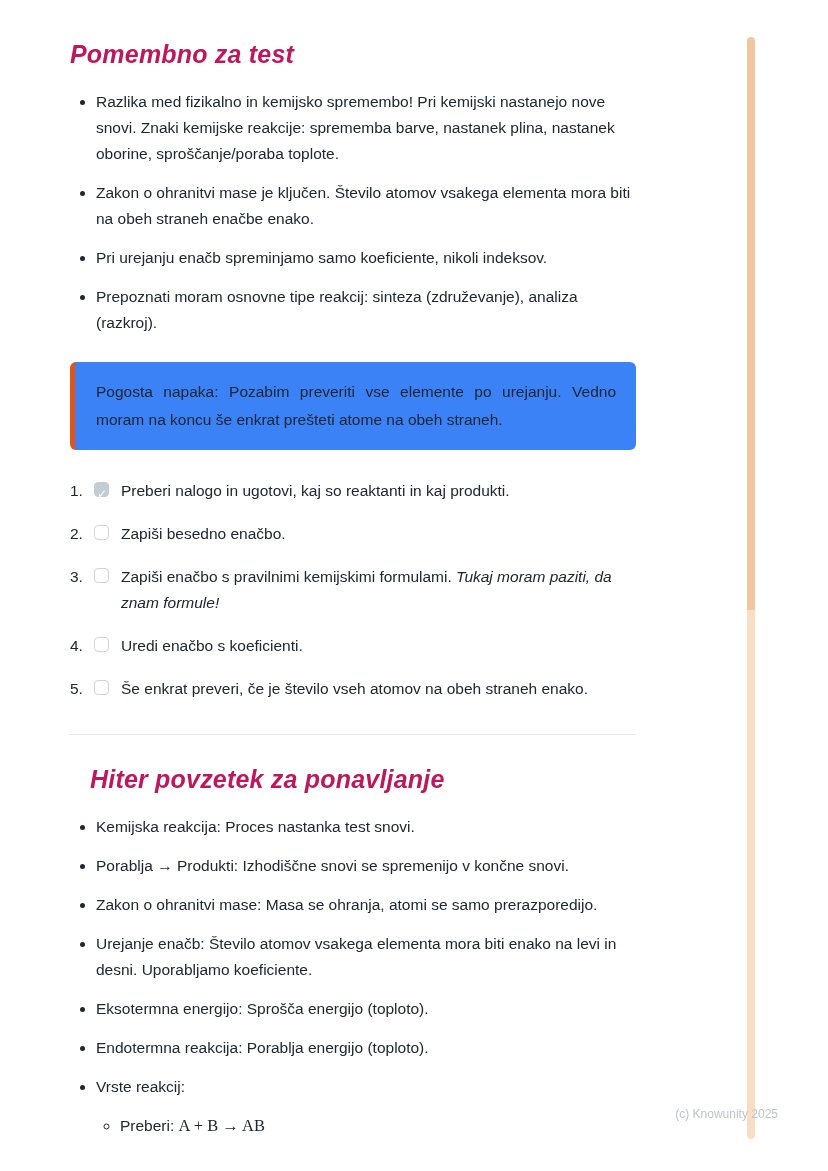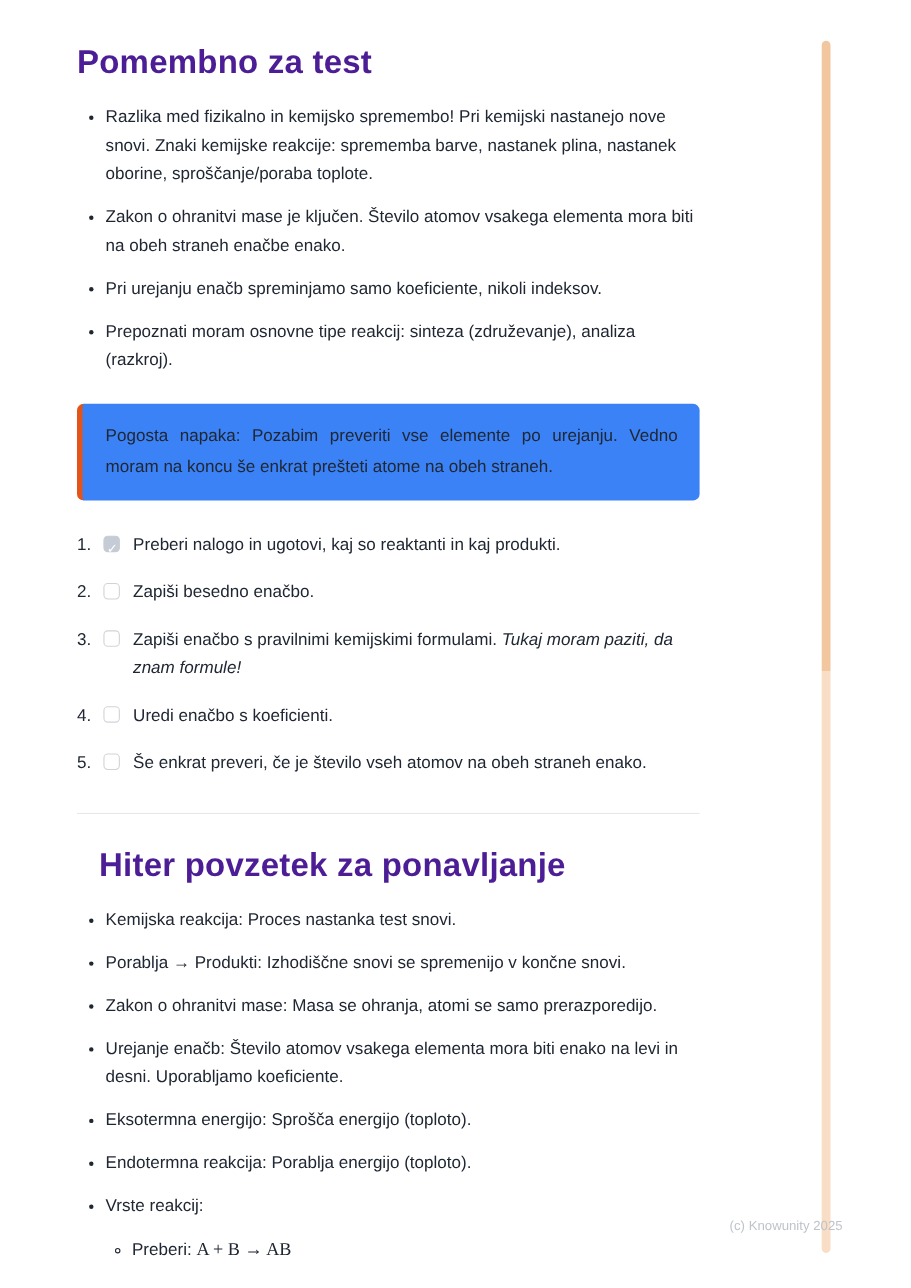--- a/index.html
+++ b/index.html
@@ -8,25 +8,26 @@
     width:828px; height:1171px;
     background:#ffffff;
     font-family:"Liberation Sans","DejaVu Sans",sans-serif;
     color:#202733;
     position:relative;
     overflow:hidden;
   }
   .content { position:absolute; left:70px; top:28px; width:566px; }
 
   h1.section-title {
-    color:#4c1d95;
-    font-size:30px;
+    color:#be185d;
+    font-size:25px;
     font-weight:700;
     margin:12px 0 20px 0;
     letter-spacing:.2px;
+    font-style:italic;
   }
   ul.bullets { margin:0; padding:0 0 0 26px; list-style:disc; }
   ul.bullets > li {
     font-size:15.5px;
     line-height:26px;
     margin-bottom:13px;
   }
   .b { font-weight:400;margin-top:40px; }
   .i { font-style:italic; }
   .math { font-family:"Liberation Serif","DejaVu Serif",serif; font-size:16.5px; }
@@ -73,21 +74,21 @@
 
   .edge-stripe {
     position:absolute;
     left:747px; top:37px;
     width:8px; height:1102px;
     border-radius:4px;
     background:linear-gradient(to bottom, #f2c69e 0%, #f2c69e 52%, #f9ddc4 52%, #f9ddc4 100%);
   }
   footer.copyright {
     position:absolute;
-    right:62px; bottom:50px;
+    right:50px; bottom:50px;
     font-size:12px;
     color:#bfc4cb;
   }
 </style>
 </head>
 <body>
 
 <div class="edge-stripe"></div>
 
 <main class="content">

